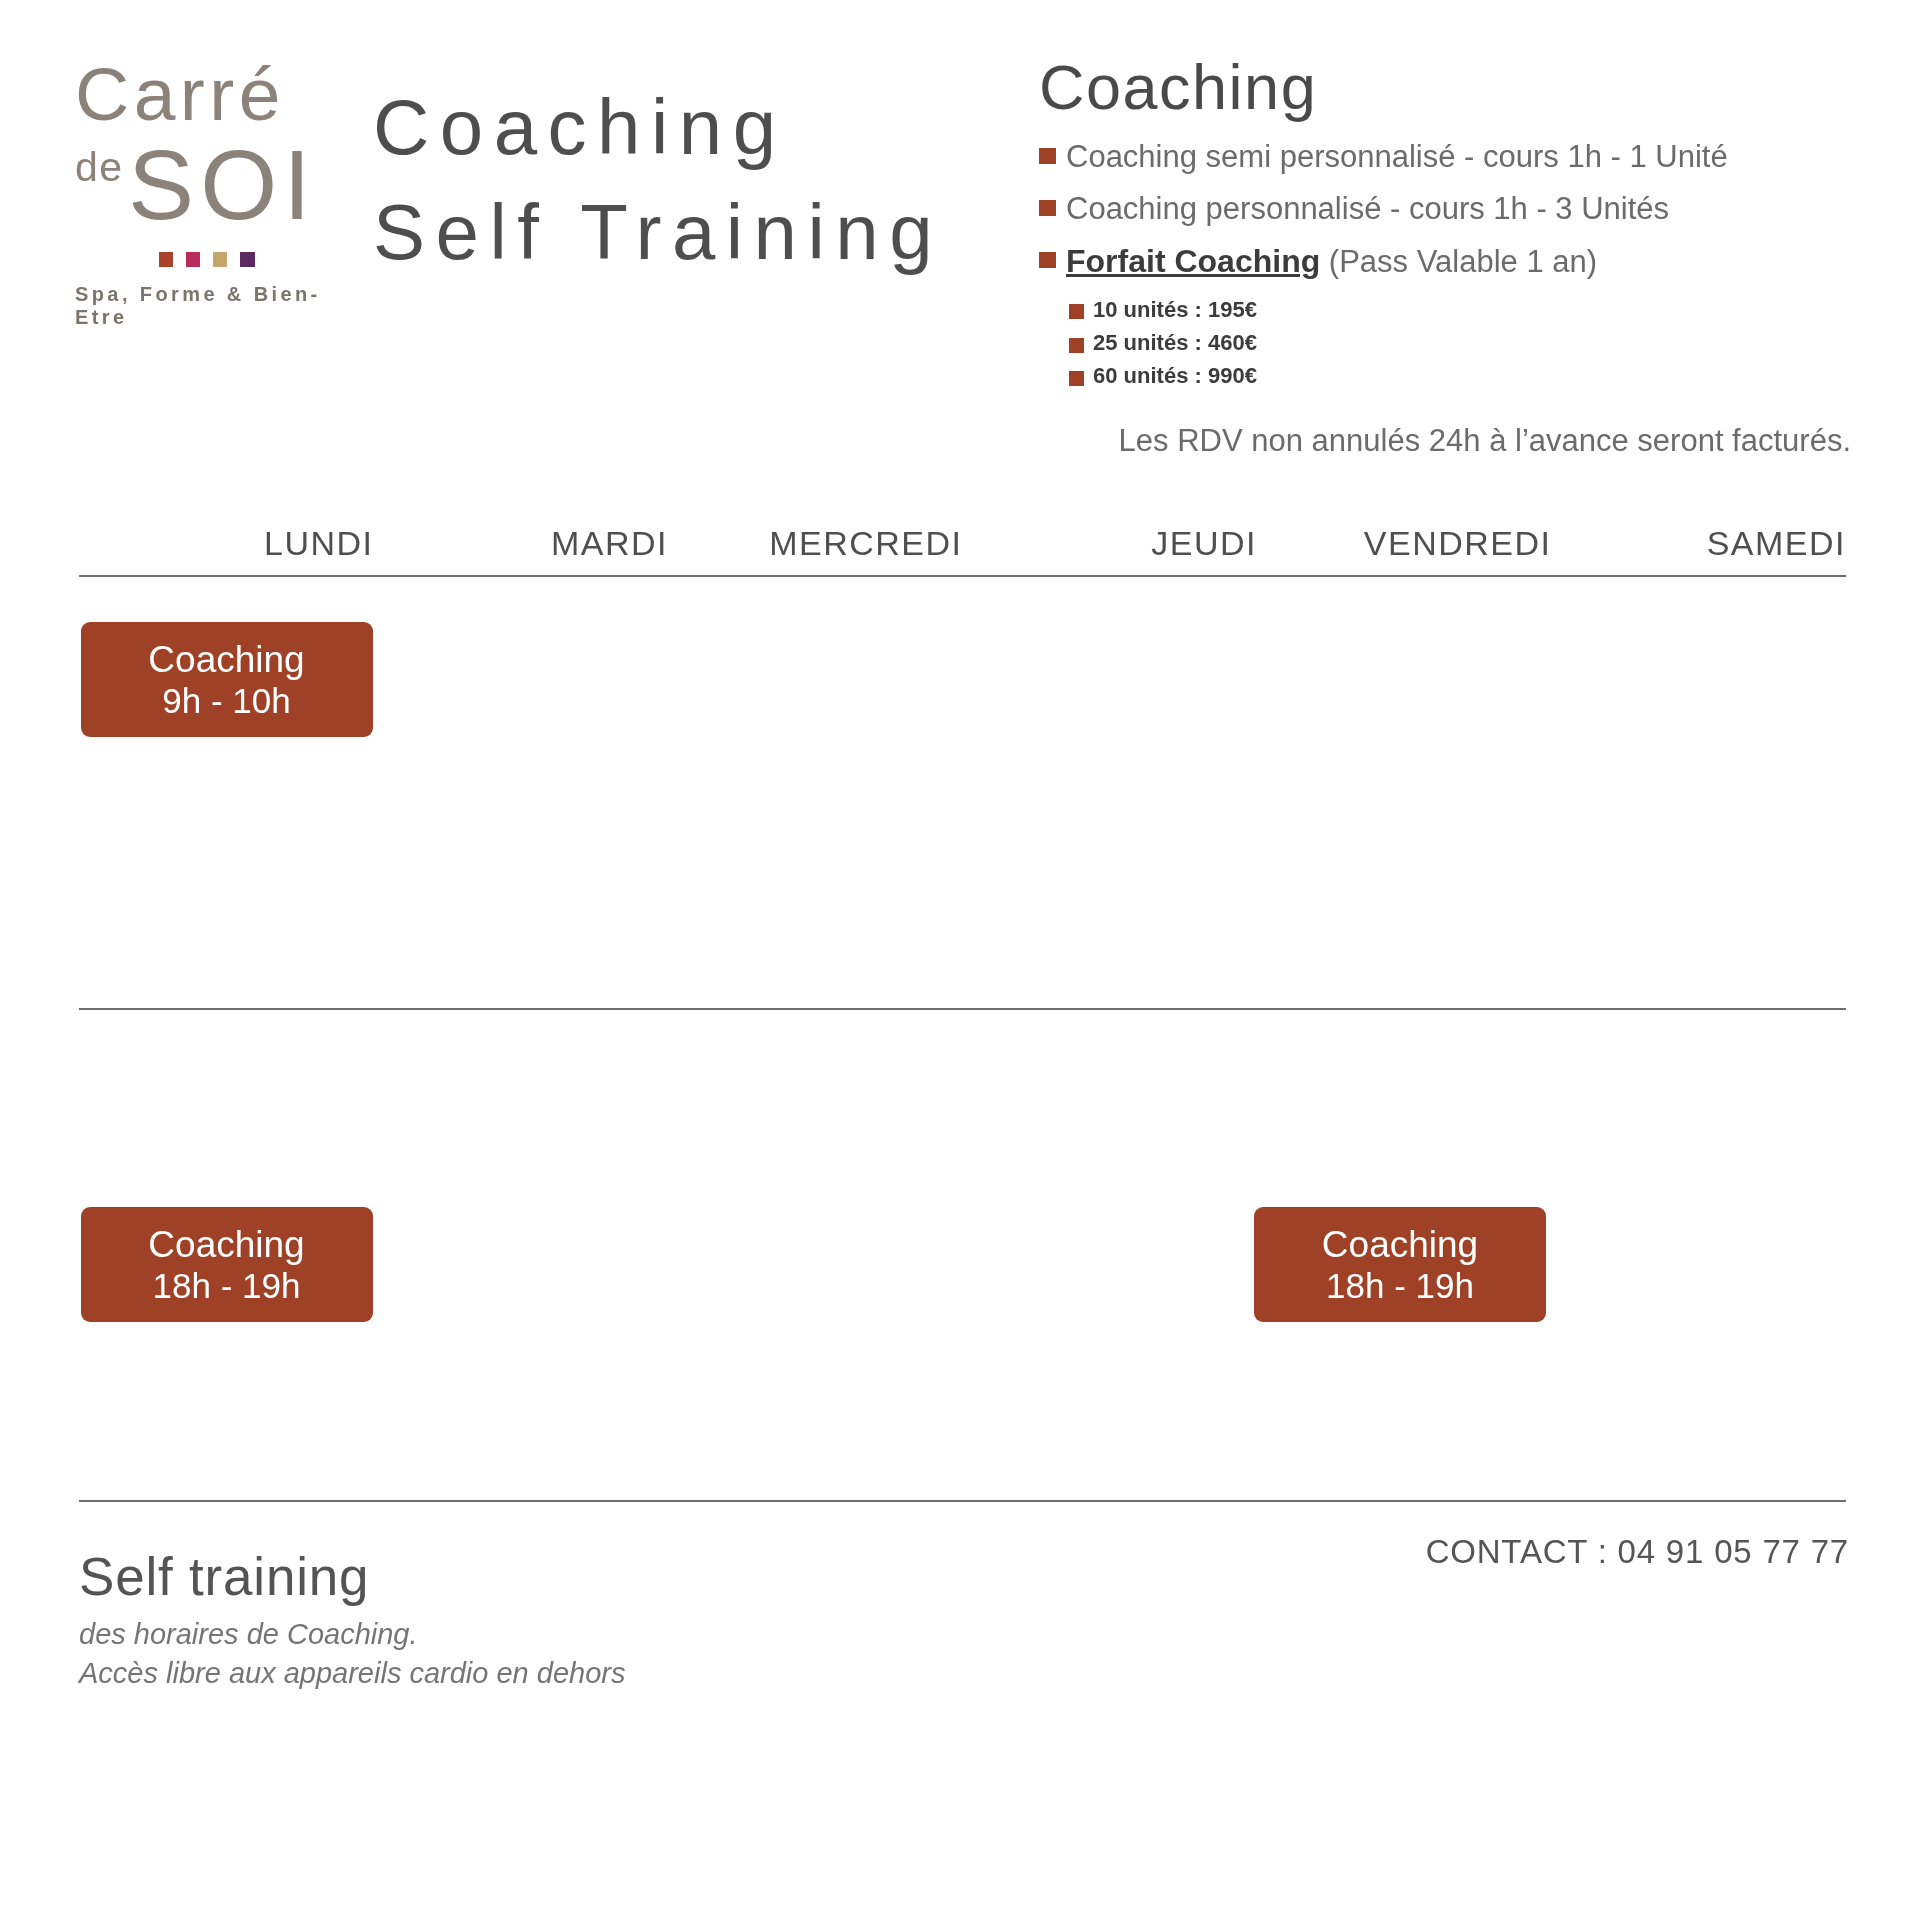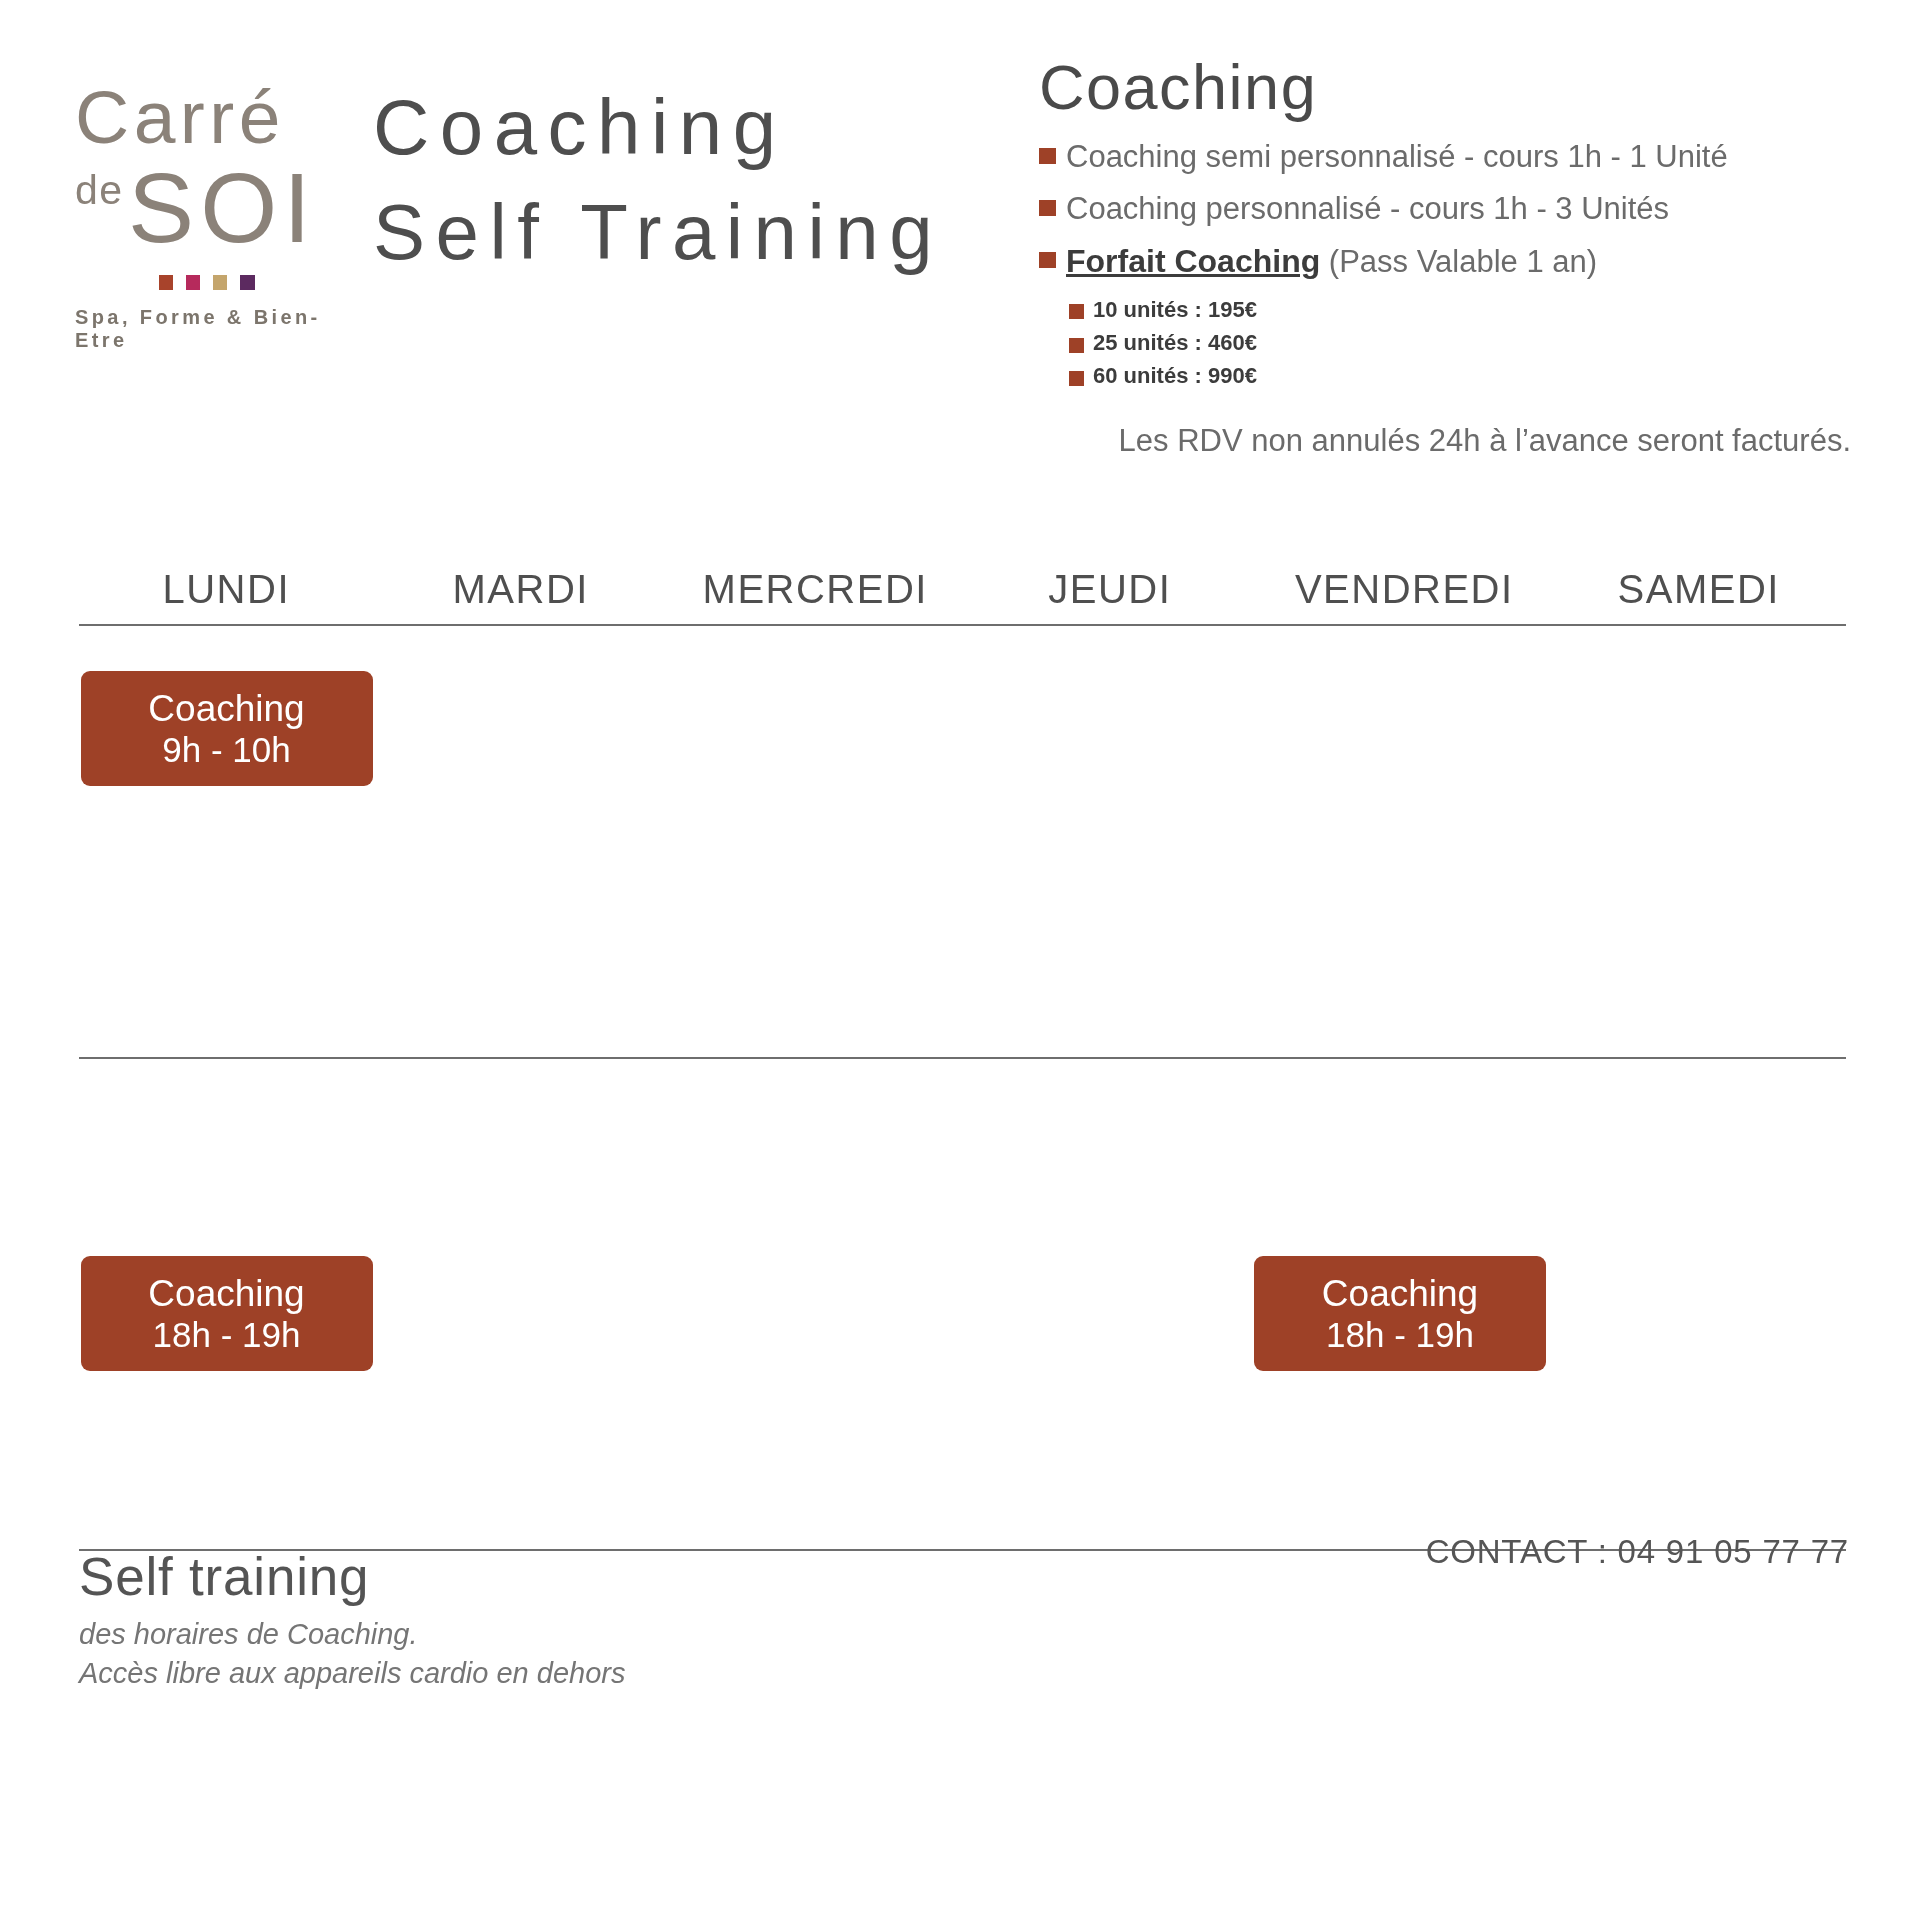--- a/index.html
+++ b/index.html
@@ -1,21 +1,21 @@
 <!DOCTYPE html>
 <html style="--rust: #9E4127; --logo_rust: #A8432B; --magenta: #B62A5C; --tan: #C4A56C; --purple: #5C2A60;font-size:12px"><head>
 <meta charset="utf-8">
 <style>
   html,body{margin:0;padding:0;background:#ffffff;}
   .page{
     position:relative;width:1924px;height:1924px;background:#ffffff;overflow:hidden;
     font-family:"Liberation Sans","DejaVu Sans",sans-serif;
   }
   
-  .logo{position:absolute;left:75px;top:80px;width:286px;color:#8B8279;}
+  .logo{position:absolute;left:75px;top:57px;width:286px;color:#8B8279;}
   .logo-line1{font-size:75px;font-weight:300;letter-spacing:4.5px;line-height:1;}
   .logo-line2{display:flex;align-items:flex-start;margin-top:10.5px;line-height:.85;}
   .logo-de{font-size:41px;font-weight:300;margin-top:7.5px;letter-spacing:1.5px;}
   .logo-soi{font-size:99px;font-weight:300;letter-spacing:6px;margin-left:4.5px;}
   .logo-squares{display:flex;gap:12.8px;margin:25.6px 0 0 84px;}
   .logo-square{width:14.3px;height:14.3px;}
   .sq-rust{background:var(--logo_rust);}
   .sq-magenta{background:var(--magenta);}
   .sq-tan{background:var(--tan);}
   .sq-purple{background:var(--purple);}
@@ -32,21 +32,21 @@
   .info-bold{font-size:32px;font-weight:700;color:#3C3C3C;text-decoration:underline;}
   .info-rest{font-size:31px;font-weight:300;color:#6B6B6B;}
   .sub-list{margin:3px 0 0 30px;}
   .sub-row{display:flex;align-items:flex-start;margin-bottom:9px;}
   .sub-bullet{flex:0 0 auto;width:15px;height:15px;background:var(--rust);margin:6.8px 9px 0 0;}
   .sub-text{font-size:22px;font-weight:700;color:#3C3C3C;line-height:1.1;}
   .info-note{margin-top:35px;text-align:right;font-size:31px;font-weight:300;color:#6B6B6B;}
   
   .schedule{position:absolute;left:79px;top:524px;width:1767px;}
   .days{display:grid;grid-template-columns:repeat(6,1fr);border-bottom:2.3px solid #6E6E6E;padding-bottom:12px;}
-  .day{text-align:center;font-size:40px;font-weight:300;color:#4F4F4F;letter-spacing:1.5px;margin-top:43px;}
+  .day{text-align:right;font-size:34px;font-weight:300;color:#4F4F4F;letter-spacing:1.5px;}
   .slot-row{position:relative;border-bottom:2.3px solid #6E6E6E;}
   .row-morning{height:431px;}
   .row-evening{height:490px;}
   .event{
     position:absolute;width:292px;height:115px;border-radius:9px;background:var(--rust);
     color:#ffffff;display:flex;flex-direction:column;align-items:center;justify-content:center;line-height:1.12;
   }
   .event-title{font-size:37px;font-weight:400;}
   .event-time{font-size:35px;font-weight:400;}
   .ev-morning-lundi{left:1.5px;top:45px;}

